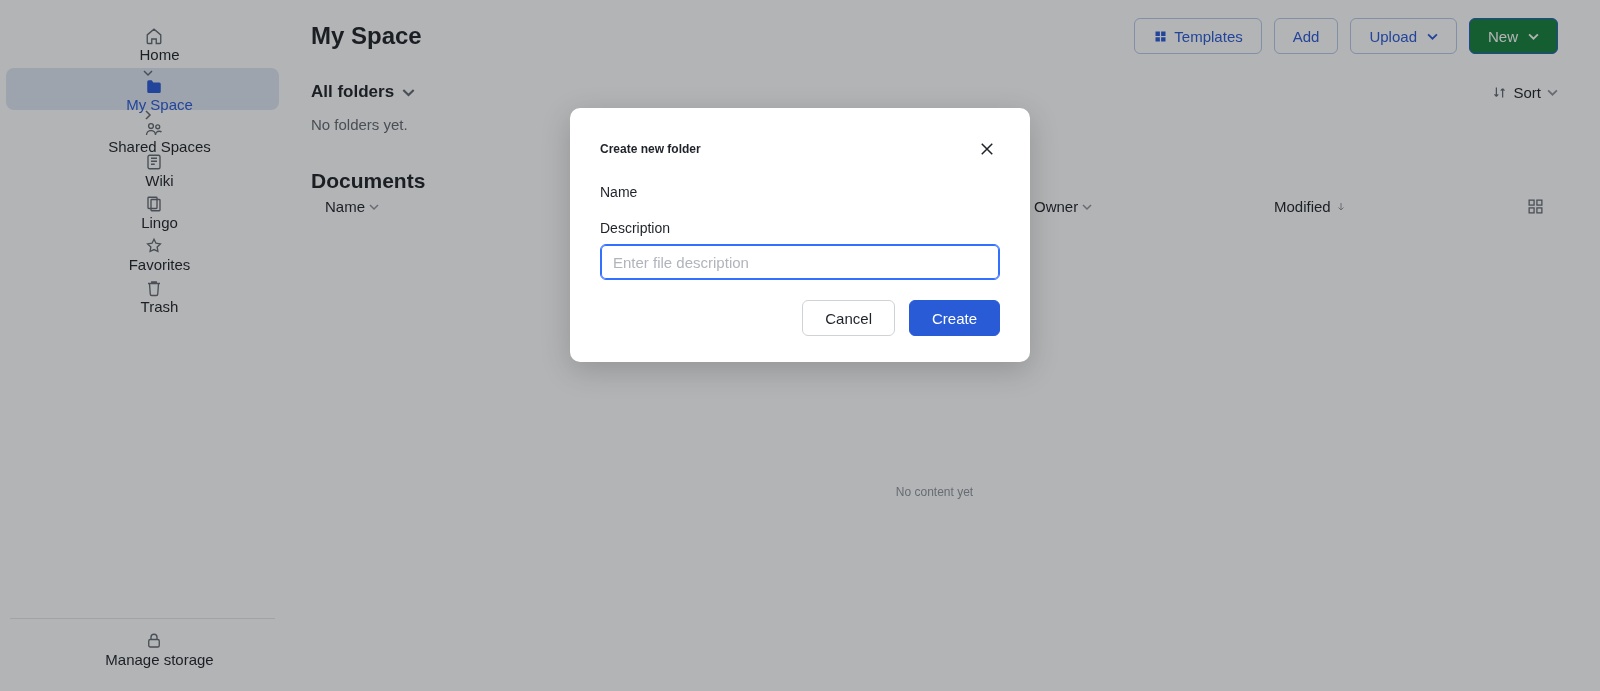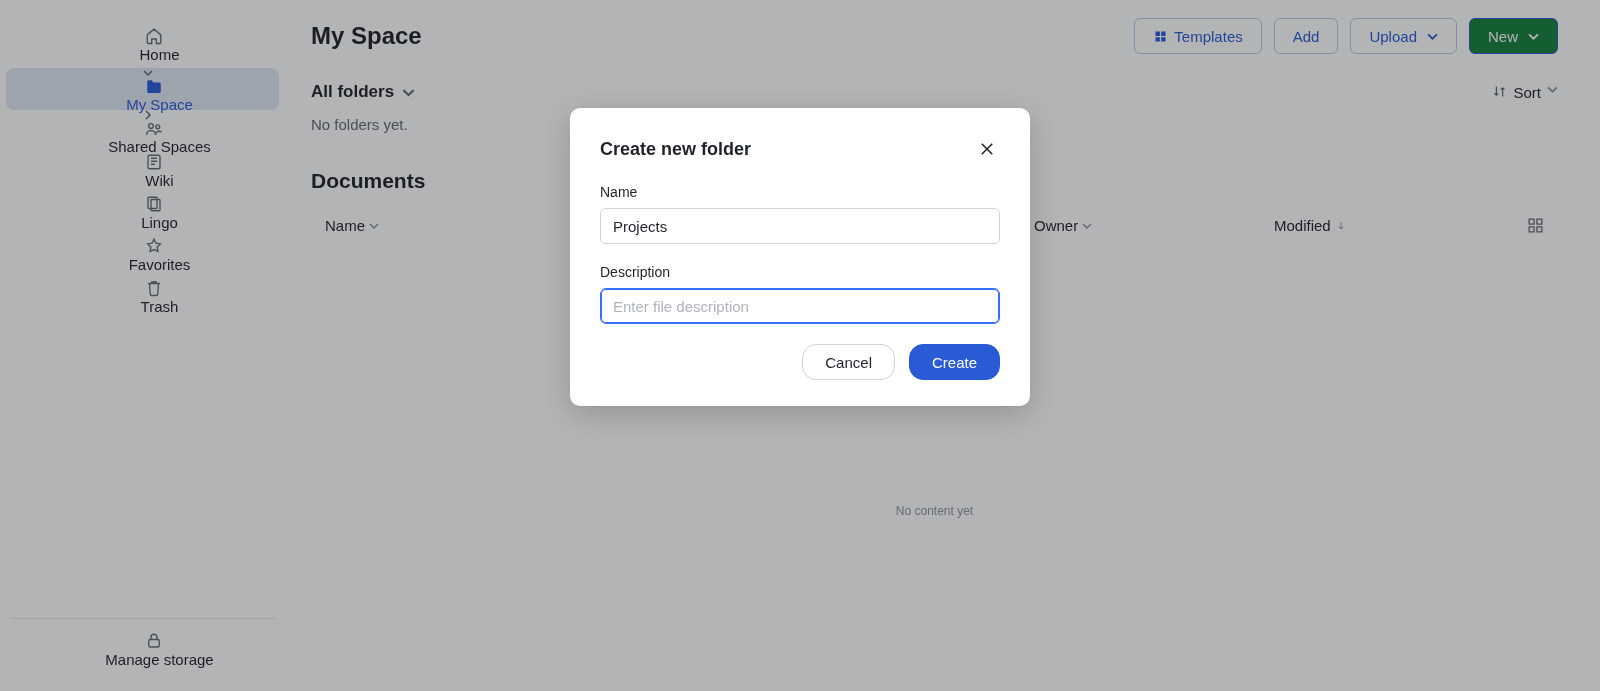--- a/index.html
+++ b/index.html
@@ -26,47 +26,47 @@
   .btn.outline { border-color: #b8c7ea; }
   .btn.solid { background: #15803d; color: #fff; border-color: #2a5bd7; }
   .btn .caret-down { margin-left: 4px; display:inline-flex; }
 
   .section-folders { margin-top: 18px; }
   .folders-header { display:flex; align-items:center; font-size:17px; font-weight:600; gap:8px; }
   .folders-header .caret-down { color:#646a73; }
   .no-folders { margin-top: 14px; font-size:15px; color:#646a73; }
 
   .section-docs { margin-top: 36px; }
-  .docs-title { font-size: 21px; font-weight: 600; margin-bottom: 24px; }
+  .docs-title { font-size: 21px; font-weight: 600; margin-bottom: 5px; }
   .docs-header { display:flex; align-items:center; font-size:15px; color:#1f2329; padding: 0 14px; }
   .col-name { flex: 1; display:flex; align-items:center; gap:4px; }
   .col-owner { width: 240px; display:flex; align-items:center; gap:4px; }
   .col-modified { width: 230px; display:flex; align-items:center; gap:4px; }
   .col-grid { width: 40px; display:flex; align-items:center; justify-content:flex-end; color:#646a73; }
   .sort-chevron, .chevron { color:#8f959e; display:inline-flex; }
-  .sort-btn { display:flex; align-items:flex-start; gap:6px; color:#1f2329; font-size:15px; cursor:pointer; }
+  .sort-btn { display:flex; align-items:center; gap:6px; color:#1f2329; font-size:15px; cursor:pointer; }
   .sort-btn .icon { color:#646a73; }
 
   .no-content { text-align:center; margin-top: 270px; color:#8f959e; font-size:12px; }
 
   .overlay { position: absolute; inset:0; background: rgba(20,22,26,0.32); display:flex; align-items:flex-start; justify-content:center; }
   .modal { margin-top: 108px; width: 460px; background:#fff; border-radius: 10px; padding: 28px 30px 26px 30px; box-shadow: 0 8px 30px rgba(0,0,0,0.18); }
   .modal-header { display:flex; align-items:center; justify-content:space-between; margin-bottom: 22px; }
-  .modal-title { font-size: 18px; font-weight: 600; }
+  .modal-title { font-size: 12px; font-weight: 600; }
   .close-btn { cursor:pointer; color:#1f2329; display:inline-flex; padding:4px; }
   .field-label { font-size: 14px; color:#1f2329; margin-bottom: 8px; }
   .field-group { margin-bottom: 20px; }
   .text-input { width:100%; height:36px; border:1px solid #d0d3d6; border-radius:6px; padding: 0 12px; font-size:15px; color:#1f2329; outline:none; }
   .text-input.focused { border-color:#3370ff; box-shadow: 0 0 0 1px #3370ff inset; }
   .text-input::placeholder { color:#b0b4bb; }
   .collab-row { display:flex; }
   .collab-input { flex:1; border-top-right-radius:0; border-bottom-right-radius:0; border-right:none; }
   .collab-add { width:40px; height:36px; border:1px solid #d0d3d6; border-radius: 0 6px 6px 0; display:flex; align-items:center; justify-content:center; cursor:pointer; color:#646a73; }
   .modal-footer { display:flex; justify-content:flex-end; gap:14px; margin-top: 8px; }
-  .mbtn { height:36px; padding: 0 22px; border-radius:14px; font-size:15px; cursor:pointer; display:inline-flex; align-items:center; }
+  .mbtn { height:36px; padding: 0 22px; border-radius:6px; font-size:15px; cursor:pointer; display:inline-flex; align-items:center; }
   .mbtn.secondary { border:1px solid #d0d3d6; background:#fff; color:#1f2329; }
   .mbtn.primary { border:1px solid #2a5bd7; background:#2a5bd7; color:#fff; }
 
   svg { display:block; }
 </style>
 </head>
 <body>
 
 <div class="sidebar">
   <div class="sidebar-list">
@@ -275,21 +275,20 @@
         <span>
           <svg width="18" height="18" viewBox="0 0 24 24" stroke="currentColor" stroke-width="2">
               <path d="M5 5l14 14M19 5L5 19"></path>
             </svg>
         </span>
       </div>
     </div>
 
     <div class="field-group">
       <div class="field-label">Name</div>
-      <input class="text-input" type="text" value="Projects" style="">
     </div>
 
     <div class="field-group">
       <div class="field-label">Description</div>
       <input class="text-input focused" type="text" placeholder="Enter file description" style="">
     </div>
 
 
     <div class="modal-footer">
       <div class="mbtn secondary">

